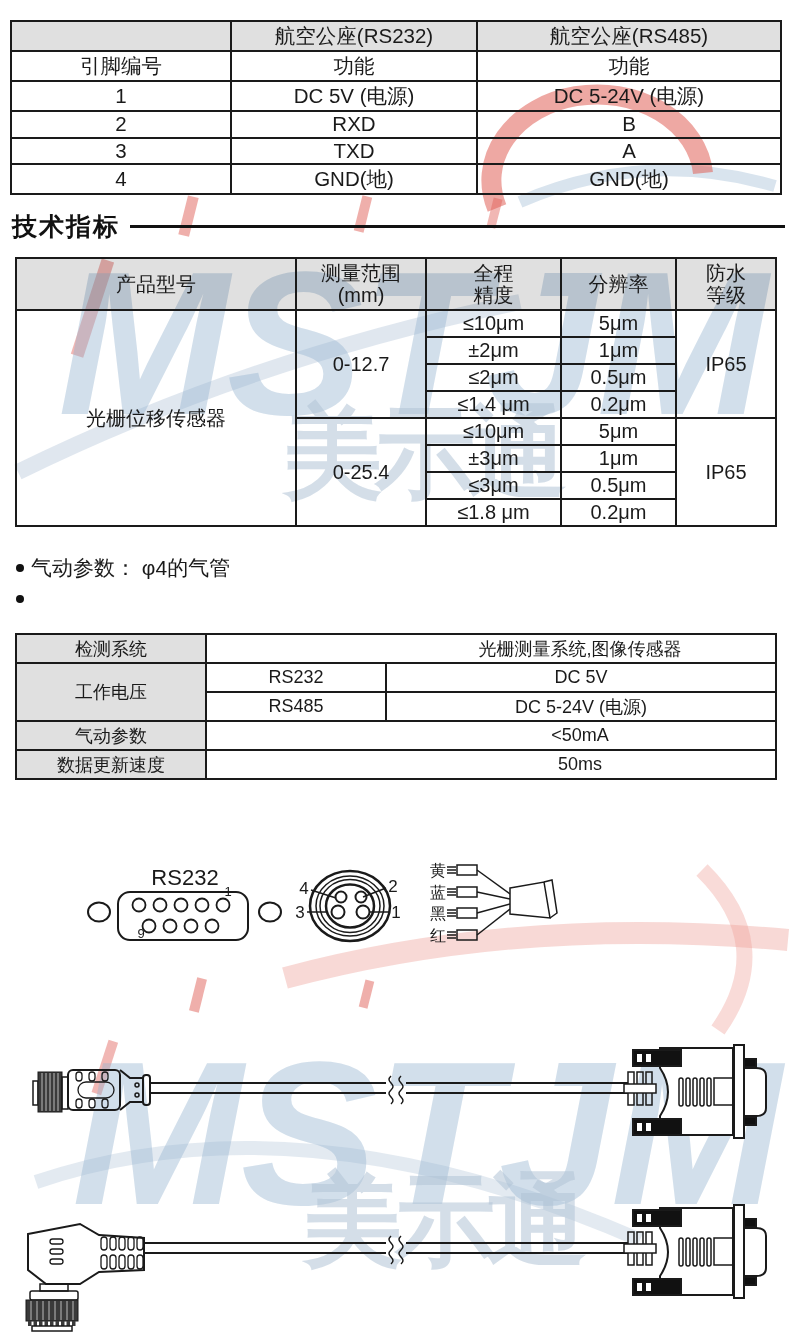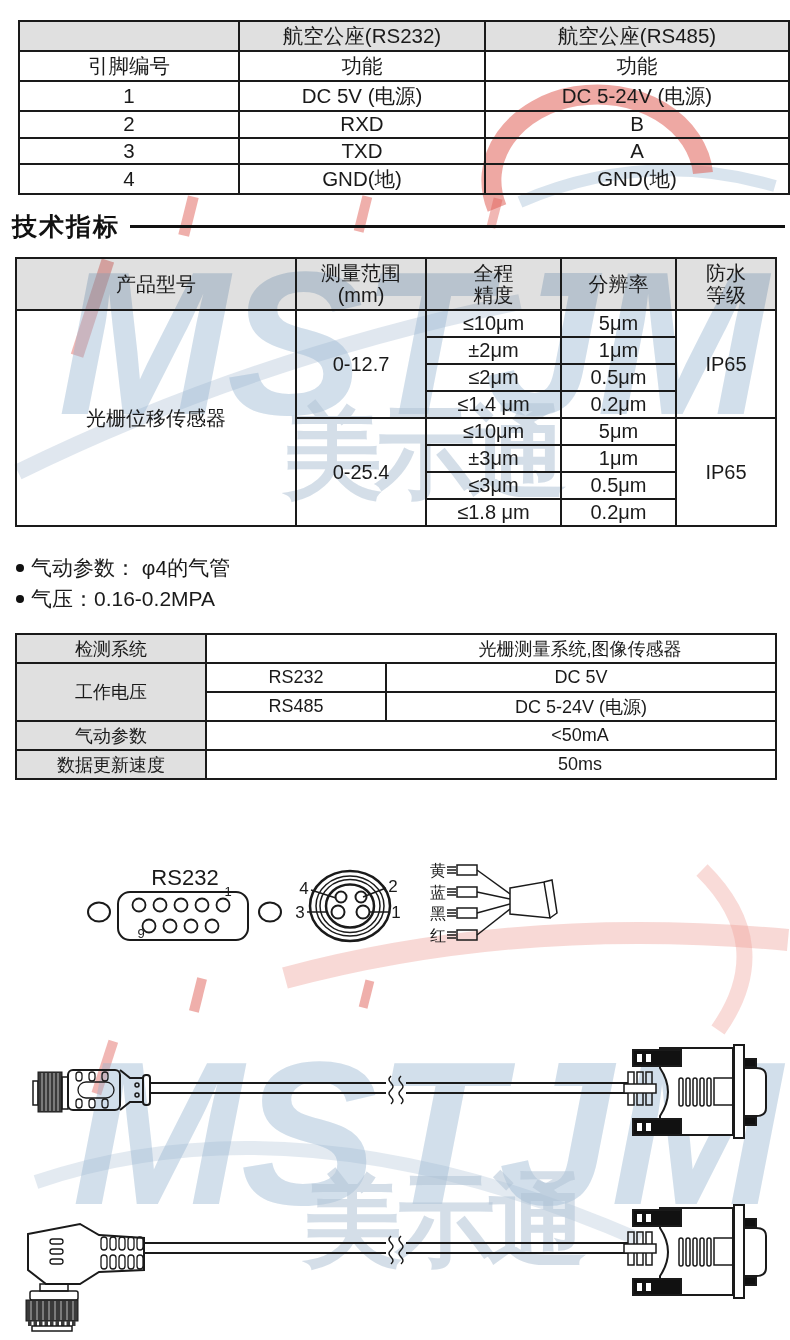--- a/index.html
+++ b/index.html
@@ -29,21 +29,21 @@
   .wm-cn-one{left:252px;top:402px;}
   .wm-cn-two{left:272px;top:1170px;}
   .wm-svg{position:absolute;left:0;top:0;}
 
   
   table{border-collapse:collapse;table-layout:fixed;position:absolute;background:transparent;}
   td,th{border:2px solid #1a1a1a;text-align:center;vertical-align:middle;
         font-weight:normal;padding:0 2px;overflow:hidden;}
   .gray{background:rgba(0,0,0,0.12);}
 
-  .pin-table{top:20px;left:10px;width:770px;font-size:20.5px;margin-left:8px;}
+  .pin-table{top:20px;left:10px;width:770px;font-size:20.5px;}
   .pin-table td,.pin-table th{height:24.5px;}
 
   .sec-head{
     position:absolute;left:12px;right:5px;display:flex;align-items:center;
     font-size:25px;font-weight:bold;color:#111;
   }
   .sec-head .txt{white-space:nowrap;letter-spacing:2px;}
   .sec-head .rule{flex:1;height:3px;background:#111;margin-left:10px;}
   .head-tech{top:210px;}
   .head-cable{top:808px;}
@@ -202,21 +202,20 @@
   </tbody>
     </table>
 
   <div class="bullets">
     <div class="bullet-row">
       <span class="bullet-dot"></span>
       <span>气动参数： φ4的气管</span>
     </div>
     <div class="bullet-row">
       <span class="bullet-dot"></span>
-      <span>气压：0.16-0.2MPA</span>
     </div>
   </div>
 
   <table class="elec-table">
     <colgroup>
         <col style="width:190px">
         <col style="width:180px">
         <col style="width:390px">
       </colgroup>
     <tbody>

